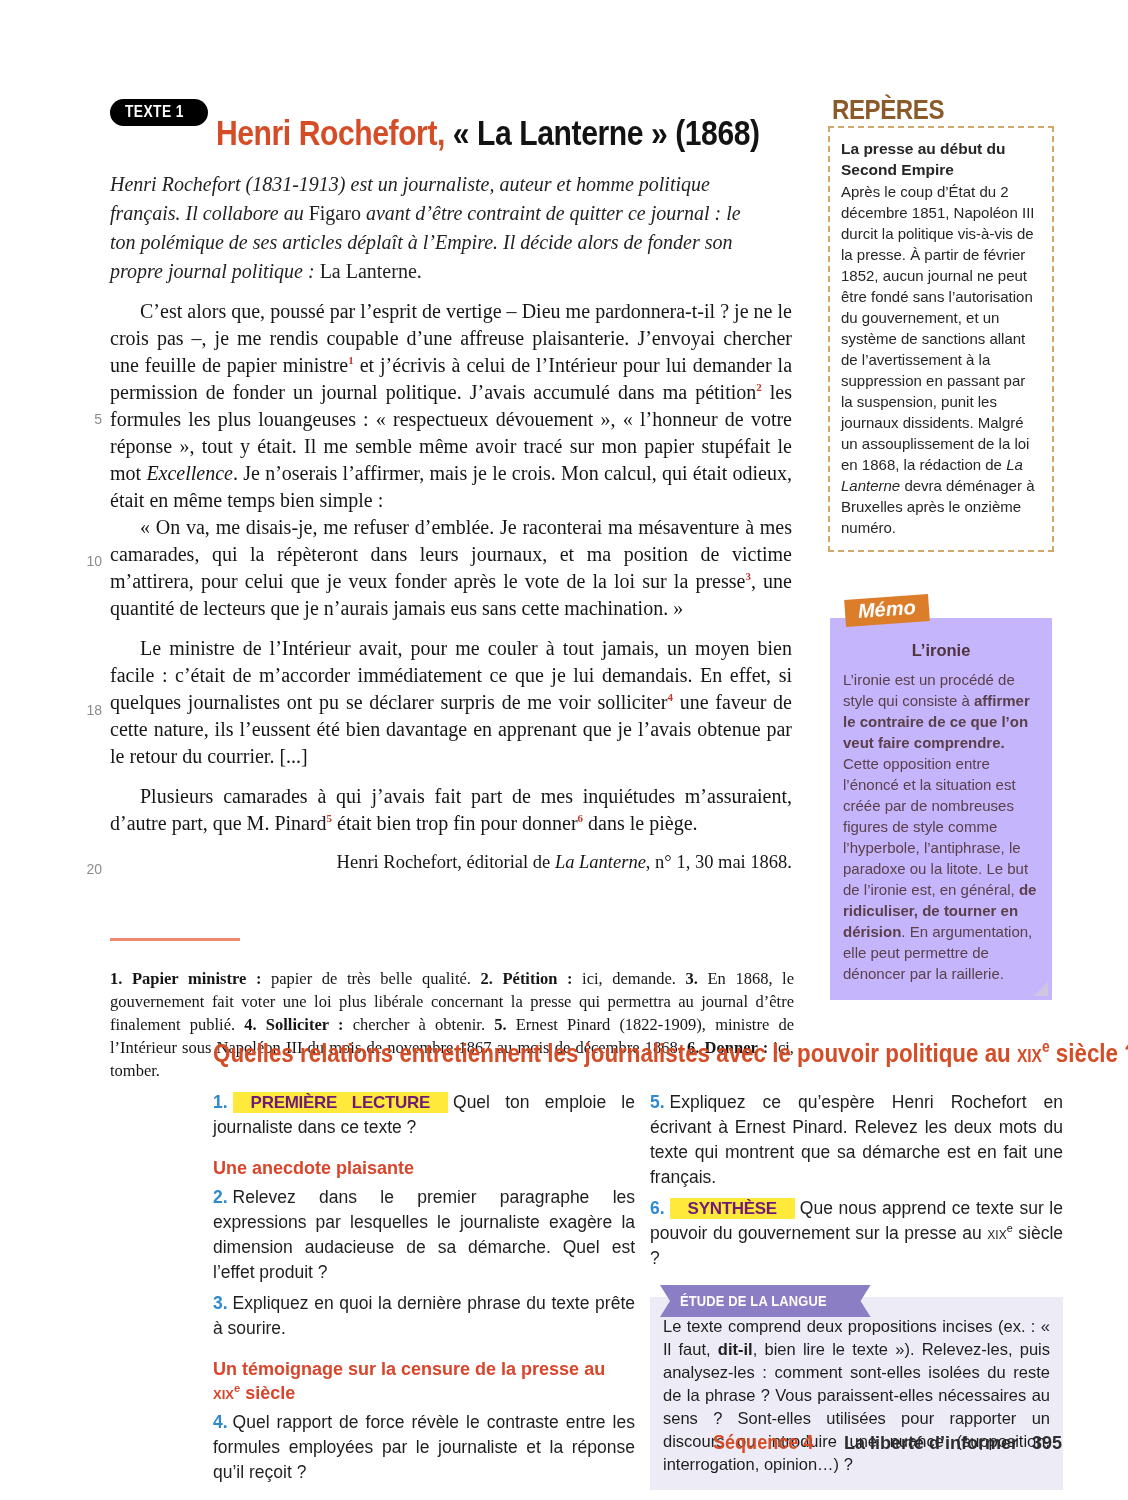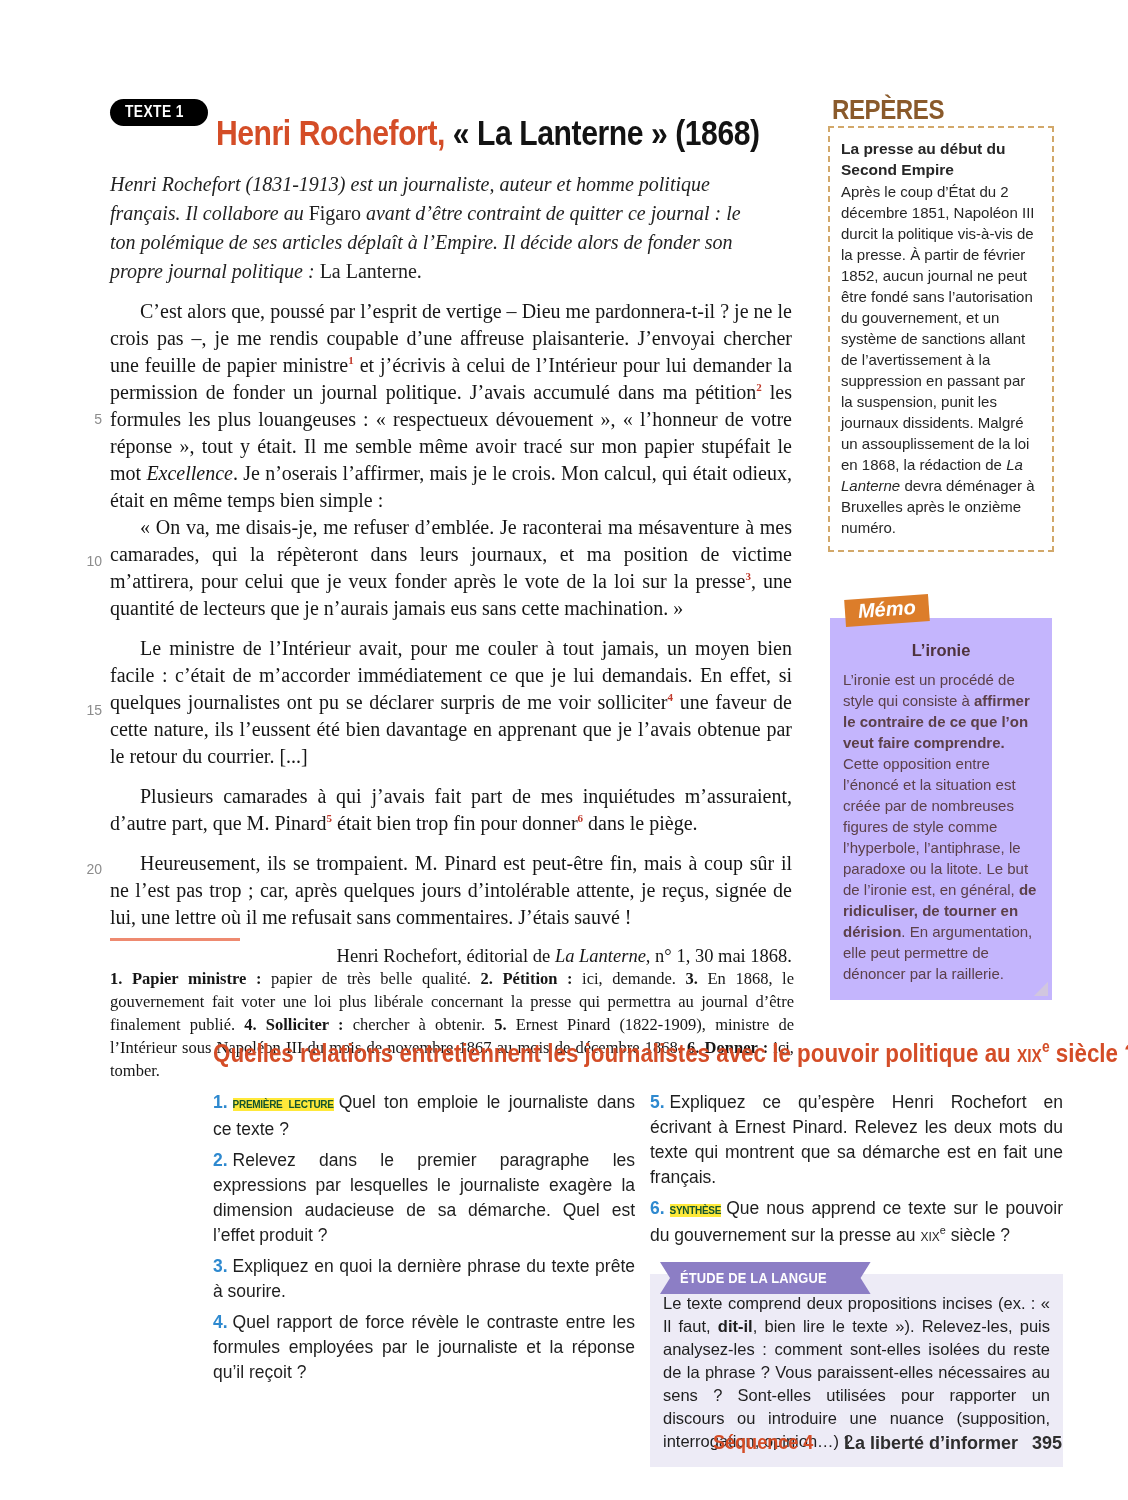--- a/index.html
+++ b/index.html
@@ -88,22 +88,22 @@
   
   .q-heading{
     position:absolute;left:213px;top:1038px;color:#d44d27;font-weight:700;font-size:26px;
   }
   .q-col{position:absolute;top:1090px;font-size:17.5px;line-height:25px;text-align:justify;color:#1e1e1e;}
   .q-col.left{left:213px;width:422px;}
   .q-col.right{left:650px;width:413px;}
   .q{margin:0 0 6px;}
   .qnum{color:#2e89cf;font-weight:700;margin-right:5px;}
   .qtag{
-    background:#ffe93a;color:#14532d;font-weight:700;font-size:10px;
-    padding:1px 0;letter-spacing:-.3px;margin-right:5px;white-space:nowrap;
+    background:#ffe93a;color:#701a75;font-weight:700;font-size:17px;
+    padding:1px 18px;letter-spacing:-.3px;margin-right:5px;white-space:nowrap;
   }
   .subhead{color:#d9452b;font-weight:700;font-size:18px;line-height:24px;margin:16px 0 5px;text-align:left;}
 
   
   .etude-box{
     position:relative;margin-top:26px;background:#edebf6;padding:18px 13px 14px;
     font-size:16.5px;line-height:23px;
   }
   .etude-banner{
     position:absolute;top:-12px;left:10px;background:#8c7ec5;color:#fff;font-weight:700;
@@ -128,27 +128,26 @@
   <div class="badge">
     <span class="cond">TEXTE 1</span>
   </div>
   <h1 class="title"><span class="cond"><span class="author">Henri Rochefort,</span><span class="work"> « La Lanterne » (1868)</span></span></h1>
 
   <p class="intro"><span>Henri Rochefort (1831-1913) est un journaliste, auteur et homme politique français. Il collabore au </span><span class="rm">Figaro</span><span> avant d’être contraint de quitter ce journal : le ton polémique de ses articles déplaît à l’Empire. Il décide alors de fonder son propre journal politique : </span><span class="rm">La Lanterne.</span></p>
 
   <div class="main-text">
     <span class="line-no" style="top:108px">5</span>
     <span class="line-no" style="top:250px">10</span>
-    <span class="line-no" style="top:399px">15</span>
+    <span class="line-no" style="top:399px">18</span>
     <span class="line-no" style="top:558px">20</span>
     <p class="para"><span>C’est alors que, poussé par l’esprit de vertige – Dieu me pardonnera-t-il ? je ne le crois pas –, je me rendis coupable d’une affreuse plaisanterie. J’envoyai chercher une feuille de papier ministre</span><span class="sup">1</span><span> et j’écrivis à celui de l’Intérieur pour lui demander la permission de fonder un journal politique. J’avais accumulé dans ma pétition</span><span class="sup">2</span><span> les formules les plus louangeuses : « respectueux dévouement », « l’honneur de votre réponse », tout y était. Il me semble même avoir tracé sur mon papier stupéfait le mot </span><span class="i">Excellence</span><span>. Je n’oserais l’affirmer, mais je le crois. Mon calcul, qui était odieux, était en même temps bien simple :</span></p>
     <p class="para"><span>« On va, me disais-je, me refuser d’emblée. Je raconterai ma mésaventure à mes camarades, qui la répèteront dans leurs journaux, et ma position de victime m’attirera, pour celui que je veux fonder après le vote de la loi sur la presse</span><span class="sup">3</span><span>, une quantité de lecteurs que je n’aurais jamais eus sans cette machination. »</span></p>
     <p class="para gap"><span>Le ministre de l’Intérieur avait, pour me couler à tout jamais, un moyen bien facile : c’était de m’accorder immédiatement ce que je lui demandais. En effet, si quelques journalistes ont pu se déclarer surpris de me voir solliciter</span><span class="sup">4</span><span> une faveur de cette nature, ils l’eussent été bien davantage en apprenant que je l’avais obtenue par le retour du courrier. [...]</span></p>
     <p class="para gap"><span>Plusieurs camarades à qui j’avais fait part de mes inquiétudes m’assuraient, d’autre part, que M. Pinard</span><span class="sup">5</span><span> était bien trop fin pour donner</span><span class="sup">6</span><span> dans le piège.</span></p>
-    <p class="para gap"><span>Heureusement, ils se trompaient. M. Pinard est peut-être fin, mais à coup sûr il ne l’est pas trop ; car, après quelques jours d’intolérable attente, je reçus, signée de lui, une lettre où il me refusait sans commentaires. J’étais sauvé !</span></p>
     <p class="attribution"><span>Henri Rochefort, éditorial de </span><span class="i">La Lanterne</span><span>, n° 1, 30 mai 1868.</span></p>
   </div>
 
   <div class="fn-rule"></div>
   <p class="footnotes"><span class="b">1. Papier ministre : </span><span>papier de très belle qualité. </span><span class="b">2. Pétition : </span><span>ici, demande. </span><span class="b">3.</span><span> En 1868, le gouvernement fait voter une loi plus libérale concernant la presse qui permettra au journal d’être finalement publié. </span><span class="b">4. Solliciter : </span><span>chercher à obtenir. </span><span class="b">5.</span><span> Ernest Pinard (1822-1909), ministre de l’Intérieur sous Napoléon III du mois de novembre 1867 au mois de décembre 1868. </span><span class="b">6. Donner : </span><span>ici, tomber.</span></p>
 
   <div class="reperes-heading">
     <span class="cond">REPÈRES</span>
   </div>
   <div class="reperes-box">
@@ -159,22 +158,24 @@
   <div class="memo-tag">Mémo</div>
   <div class="memo-box">
     <p class="memo-title">L’ironie</p>
     <p class="memo-body"><span>L’ironie est un procédé de style qui consiste à </span><span class="b">affirmer le contraire de ce que l’on veut faire comprendre.</span><span> Cette opposition entre l’énoncé et la situation est créée par de nombreuses figures de style comme l’hyperbole, l’antiphrase, le paradoxe ou la litote. Le but de l’ironie est, en général, </span><span class="b">de ridiculiser, de tourner en dérision</span><span>. En argumentation, elle peut permettre de dénoncer par la raillerie.</span></p>
   </div>
 
   <div class="q-heading"><span class="cond"><span>Quelles relations entretiennent les journalistes avec le pouvoir politique au </span><span class="sc">xix</span><span class="supe">e</span><span> siècle ?</span></span></div>
 
   <div class="q-col left">
     <p class="q"><span class="qnum">1.</span><span class="qtag">PREMIÈRE LECTURE</span><span><span>Quel ton emploie le journaliste dans ce texte ?</span></span></p>
+    <p class="subhead">Une anecdote plaisante</p>
     <p class="q"><span class="qnum">2.</span><span><span>Relevez dans le premier paragraphe les expressions par lesquelles le journaliste exagère la dimension audacieuse de sa démarche. Quel est l’effet produit ?</span></span></p>
     <p class="q"><span class="qnum">3.</span><span><span>Expliquez en quoi la dernière phrase du texte prête à sourire.</span></span></p>
+    <p class="subhead"><span>Un témoignage sur la censure de la presse au </span><span class="sc">xix</span><span class="supe">e</span><span> siècle</span></p>
     <p class="q"><span class="qnum">4.</span><span><span>Quel rapport de force révèle le contraste entre les formules employées par le journaliste et la réponse qu’il reçoit ?</span></span></p>
   </div>
 
   <div class="q-col right">
     <p class="q"><span class="qnum">5.</span><span><span>Expliquez ce qu’espère Henri Rochefort en écrivant à Ernest Pinard. Relevez les deux mots du texte qui montrent que sa démarche est en fait une français.</span></span></p>
     <p class="q"><span class="qnum">6.</span><span class="qtag">SYNTHÈSE</span><span><span>Que nous apprend ce texte sur le pouvoir du gouvernement sur la presse au </span><span class="sc">xix</span><span class="supe">e</span><span> siècle ?</span></span></p>
 
     <div class="etude-box">
       <div class="etude-banner"><span class="cond">ÉTUDE DE LA LANGUE</span></div>
       <p class="etude-body"><span>Le texte comprend deux propositions incises (ex. : « Il faut, </span><span class="b">dit-il</span><span>, bien lire le texte »). Relevez-les, puis analysez-les : comment sont-elles isolées du reste de la phrase ? Vous paraissent-elles nécessaires au sens ? Sont-elles utilisées pour rapporter un discours ou introduire une nuance (supposition, interrogation, opinion…) ?</span></p>

